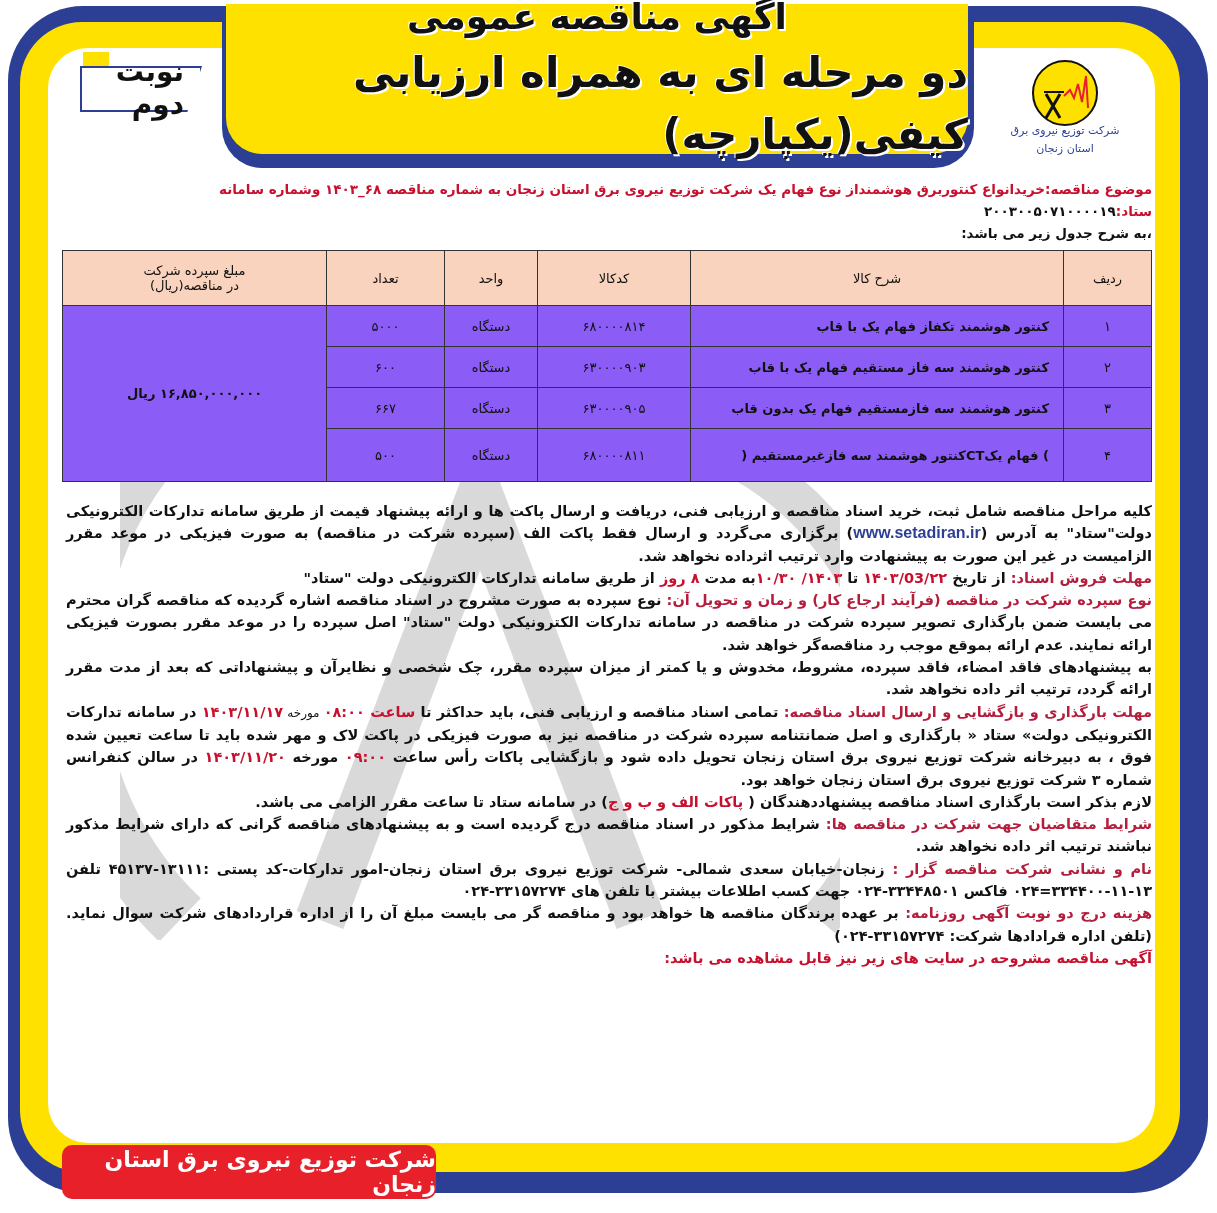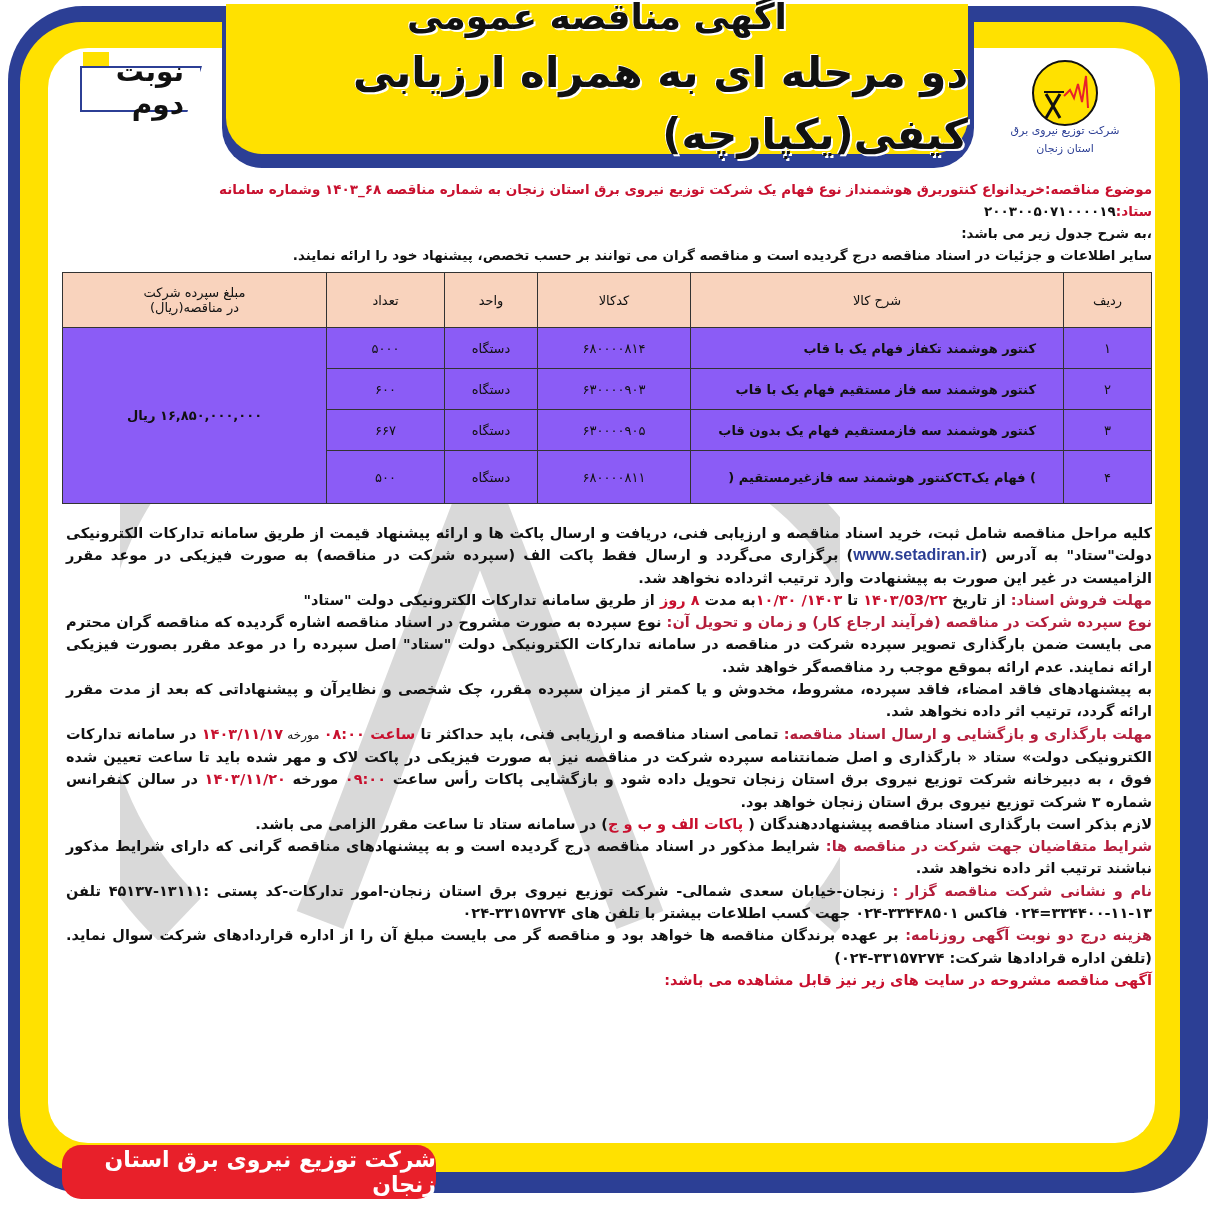--- a/index.html
+++ b/index.html
@@ -17,27 +17,27 @@
   .logo{position:absolute;left:1030px;top:58px;width:70px;height:70px;}
   .logo-text{position:absolute;left:990px;top:122px;width:150px;text-align:center;font-size:11px;color:#2c3f95;direction:rtl;line-height:18px;}
   .content{position:absolute;left:66px;top:178px;width:1086px;direction:rtl;color:#111;}
   .subject{font-size:13.5px;font-weight:bold;line-height:22px;}
   .red{color:#c8102e;}
   .darkred{color:#b41e3c;}
   .intro{font-size:13.5px;font-weight:bold;line-height:22px;}
   table.items{border-collapse:collapse;width:1090px;margin:6px 0 0 -4px;direction:rtl;font-size:13px;}
   table.items th{background:#f9d3bd;font-weight:normal;height:52px;border:1.5px solid #333;}
   table.items td{background:#8b5cf6;border:1.5px solid #333;height:38px;text-align:center;}
-  table.items td.desc{text-align:right;padding-right:27px;font-weight:bold;}
+  table.items td.desc{text-align:right;padding-right:14px;font-weight:bold;}
   table.items td.row4{height:50px;}
   .body-text{font-size:14.5px;font-weight:bold;line-height:22.3px;text-align:justify;margin-top:18px;}
   .body-text p{margin:0;}
   .link{color:#2c3f95;text-decoration:underline;font-family:"Liberation Sans",sans-serif;font-size:16px;direction:ltr;unicode-bidi:embed;}
   .link-plain{color:#2c3f95;font-family:"Liberation Sans",sans-serif;font-size:16px;direction:ltr;unicode-bidi:embed;}
-  .footer-badge{position:absolute;left:62px;top:1145px;width:374px;height:54px;background:#e8202a;border-radius:19px;display:flex;align-items:center;justify-content:center;color:#fff;font-weight:bold;font-size:22px;direction:rtl;}
+  .footer-badge{position:absolute;left:62px;top:1145px;width:374px;height:54px;background:#e8202a;border-radius:10px;display:flex;align-items:center;justify-content:center;color:#fff;font-weight:bold;font-size:22px;direction:rtl;}
   .watermark{position:absolute;left:120px;top:380px;width:720px;height:560px;pointer-events:none;opacity:0.22;}
 </style>
 </head>
 <body>
 
 <div class="frame-blue"></div>
 <div class="frame-yellow"></div>
 <div class="frame-white"></div>
 
 <svg class="watermark" viewBox="0 0 720 560">
@@ -66,21 +66,20 @@
 <div class="logo-text">
   <div>شرکت توزیع نیروی برق</div>
   <div>استان زنجان</div>
 </div>
 
 <div class="content">
   <div class="subject">
     <span class="red">موضوع مناقصه:</span><span class="red">خریدانواع کنتوربرق هوشمنداز نوع فهام یک شرکت توزیع نیروی برق استان زنجان به شماره مناقصه ۶۸_۱۴۰۳ وشماره سامانه ستاد:</span><span>۲۰۰۳۰۰۵۰۷۱۰۰۰۰۱۹</span>
   </div>
   <div class="intro">،به شرح جدول زیر می باشد:</div>
-  <div class="intro">سایر اطلاعات و جزئیات در اسناد مناقصه درج گردیده است و مناقصه گران می توانند بر حسب تخصص، پیشنهاد خود را ارائه نمایند.</div>
 
   <table class="items">
     <thead>
       <tr>
         <th style="width:85px">ردیف</th>
         <th style="width:370px">شرح کالا</th>
         <th style="width:150px">کدکالا</th>
         <th style="width:90px">واحد</th>
         <th style="width:115px">تعداد</th>
         <th>

